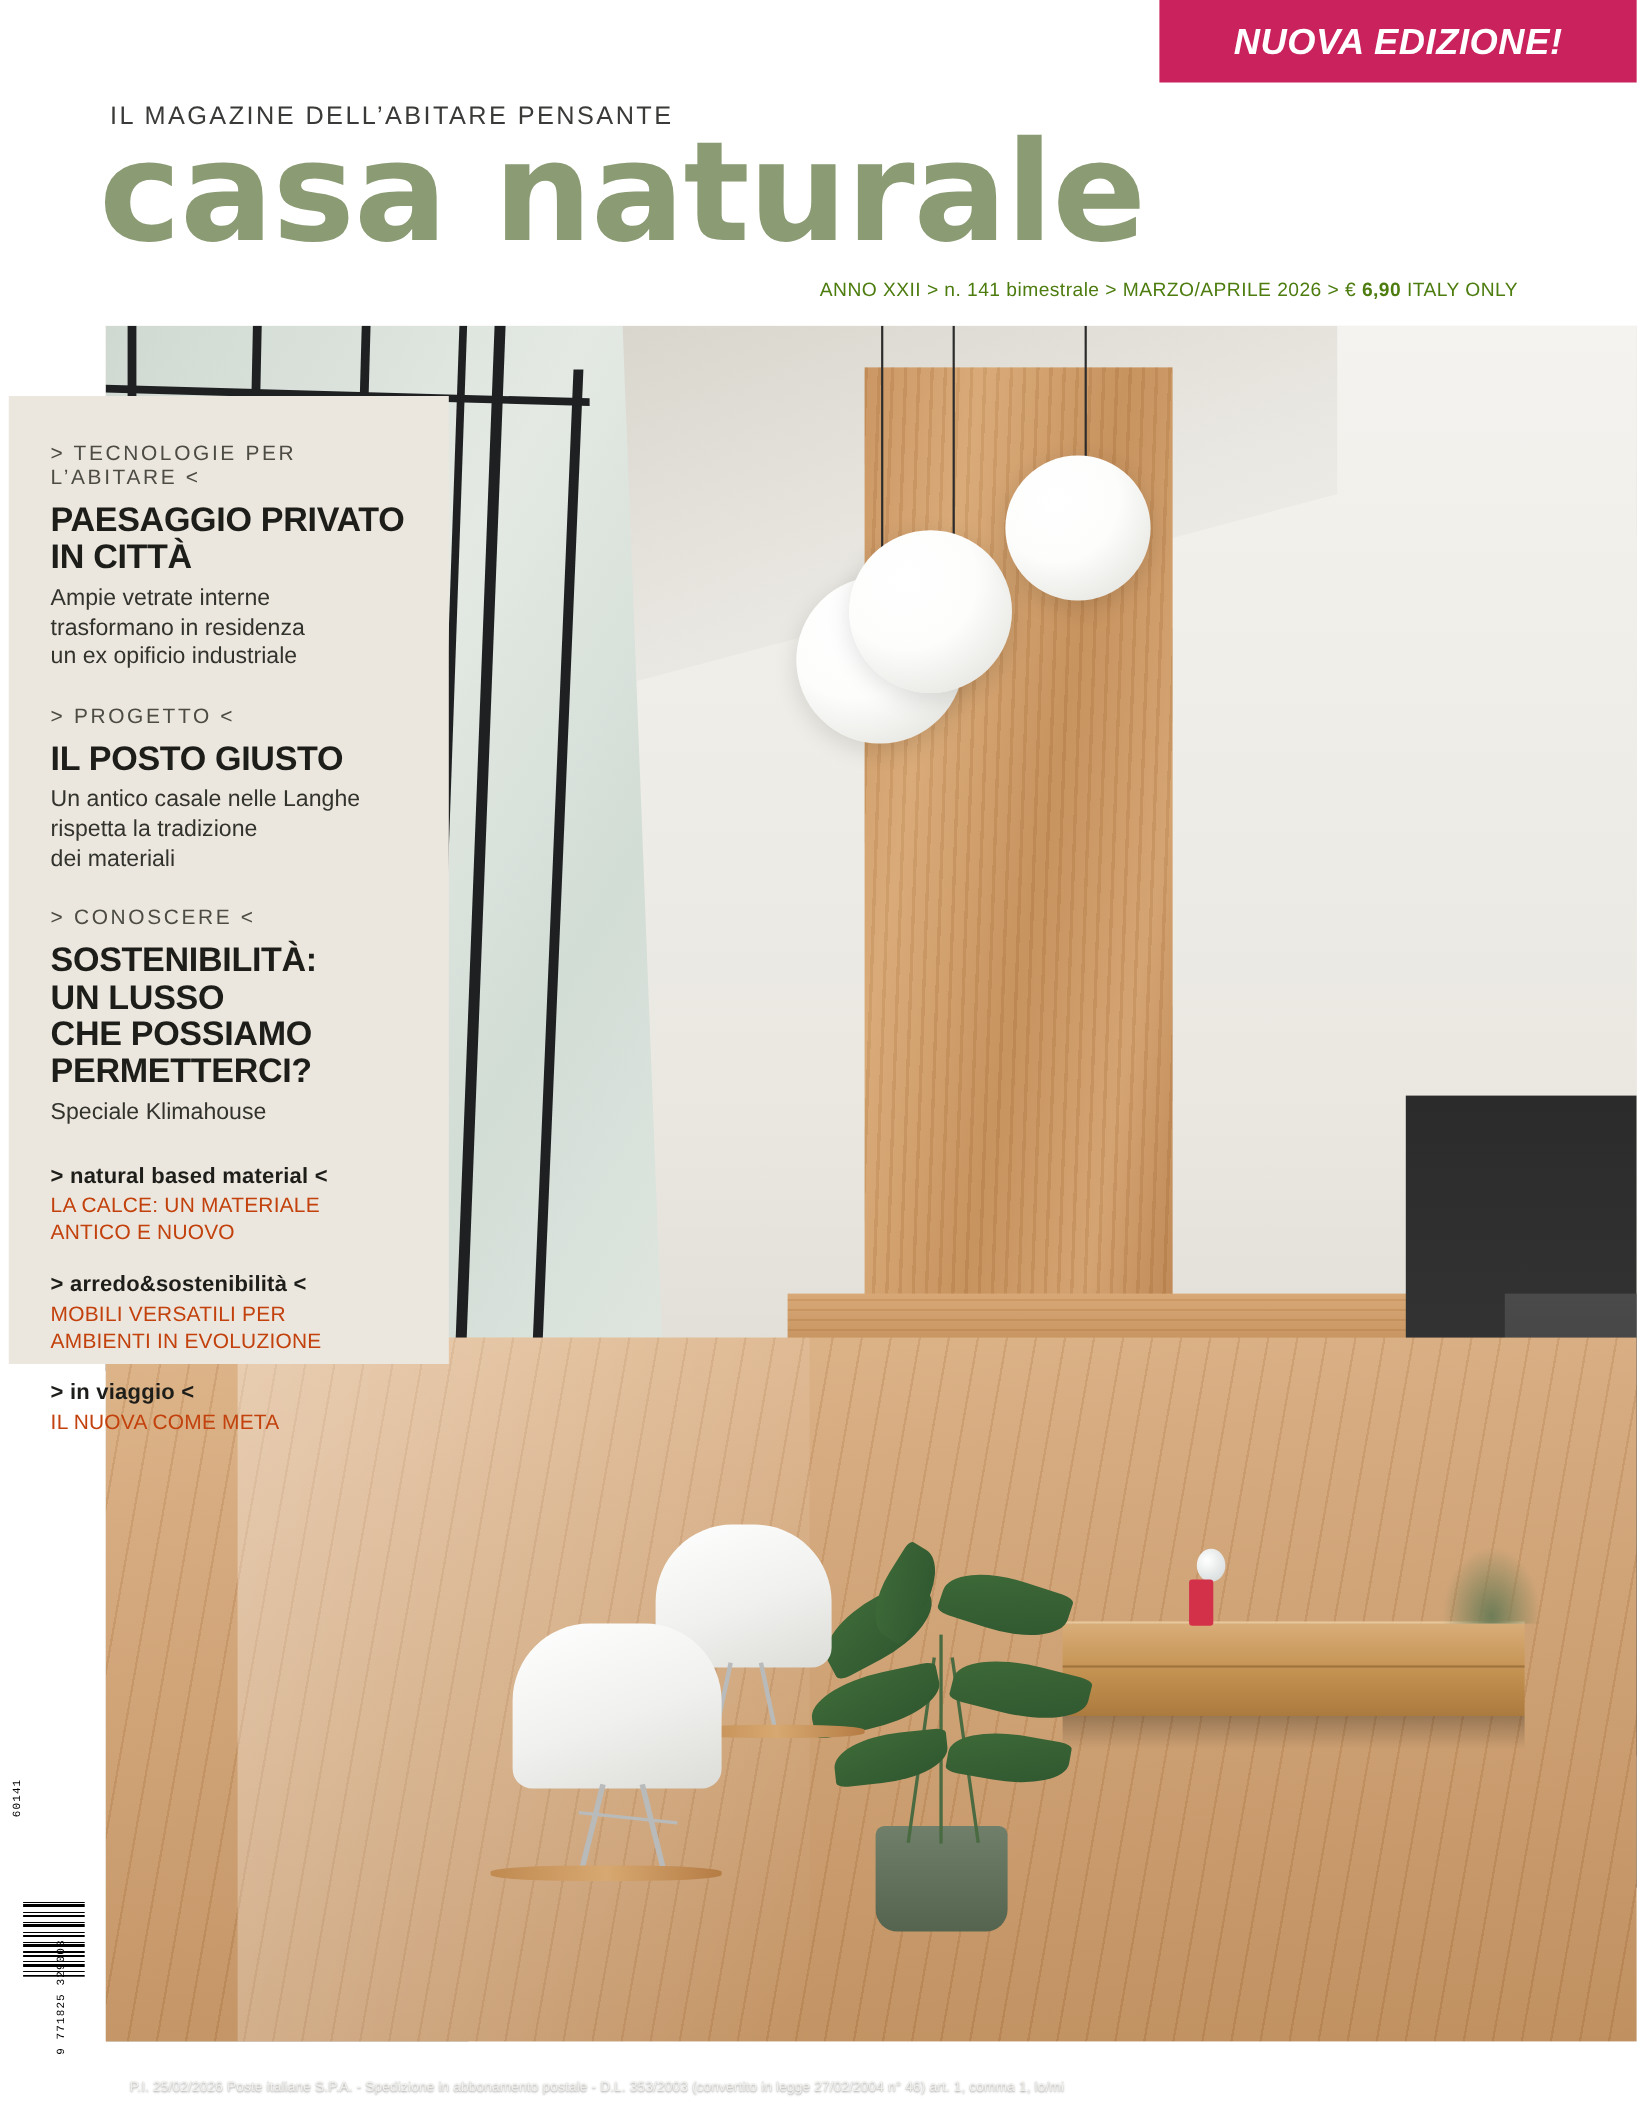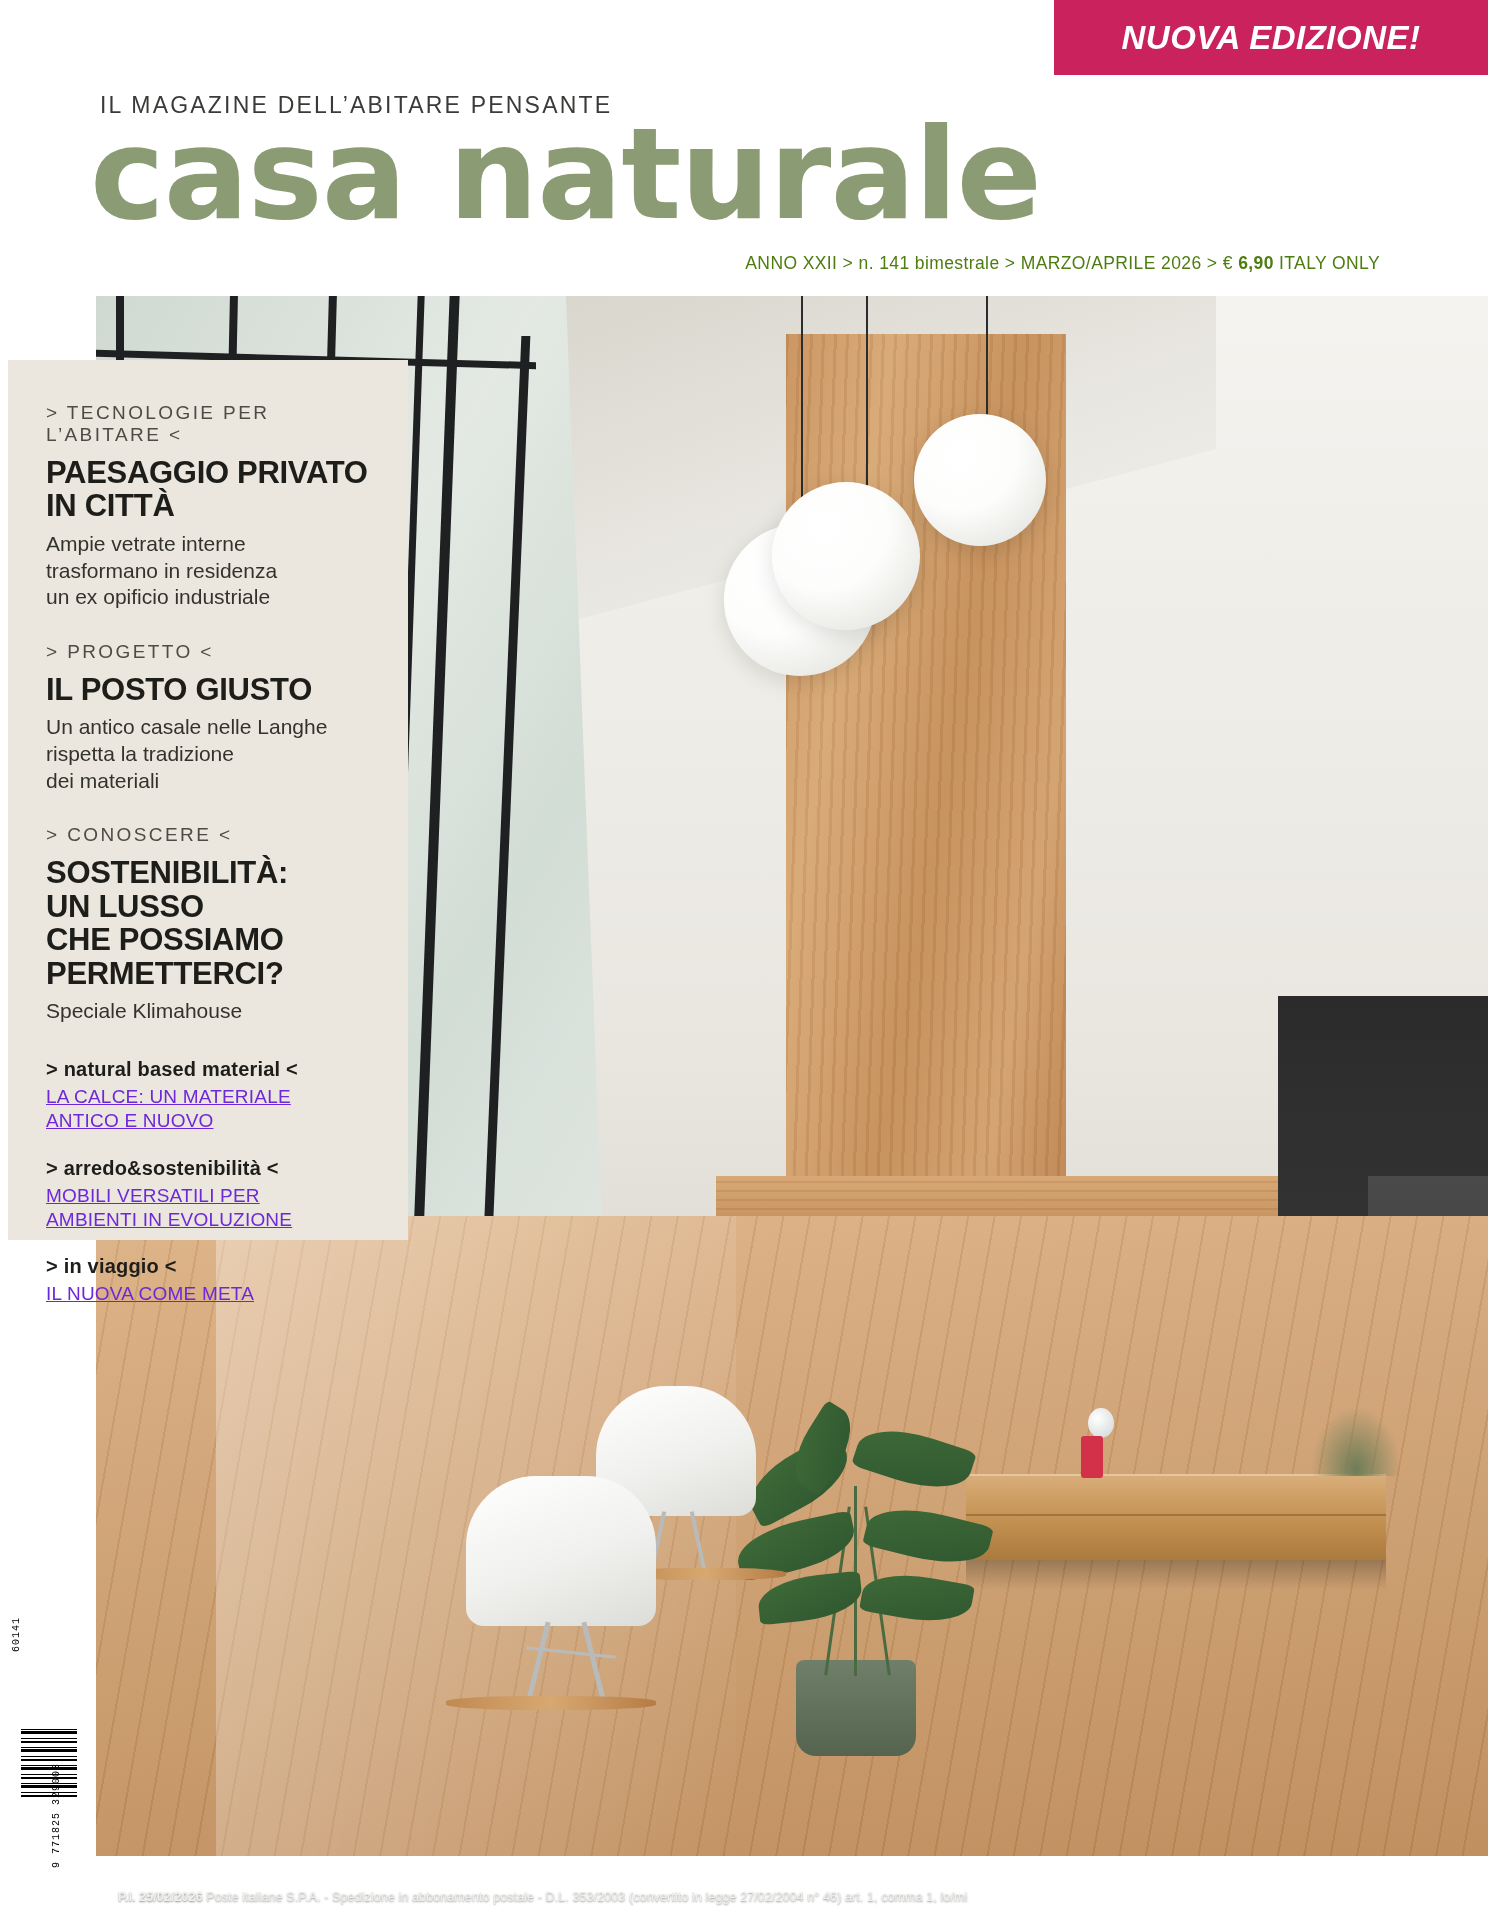--- a/index.html
+++ b/index.html
@@ -241,24 +241,23 @@
   .mini-kicker {
     font-size: 20px;
     font-weight: 700;
     letter-spacing: 0.2px;
     color: #1d1d1a;
     margin-bottom: 4px;
   }
   .mini-body {
     font-size: 19px;
     line-height: 1.25;
-    color: #6d28d9;
+    color: #c2410c;
     margin-bottom: 24px;
     letter-spacing: 0.2px;
-    text-decoration: underline;
   }
   .sub-note {
     font-size: 21px;
     line-height: 1.25;
     color: #33332e;
     margin-bottom: 34px;
   }
 
   
   .barcode-box {
@@ -291,21 +290,21 @@
   
   .legal {
     position: absolute;
     left: 118px; bottom: 16px;
     font-size: 12.5px;
     color: #f2f0ec;
     letter-spacing: 0.1px;
     white-space: nowrap;
     text-shadow: 0 1px 2px rgba(0,0,0,0.45);
   }
-  .legal b { font-weight: 700; }
+  .legal b { font-weight: 400; }
 </style>
 </head>
 <body>
 
 <div id="cover">
 
   <div class="photo">
     <div class="photo-inner">
       <div class="p-ceiling"></div>
       <div class="p-wall-right"></div>

